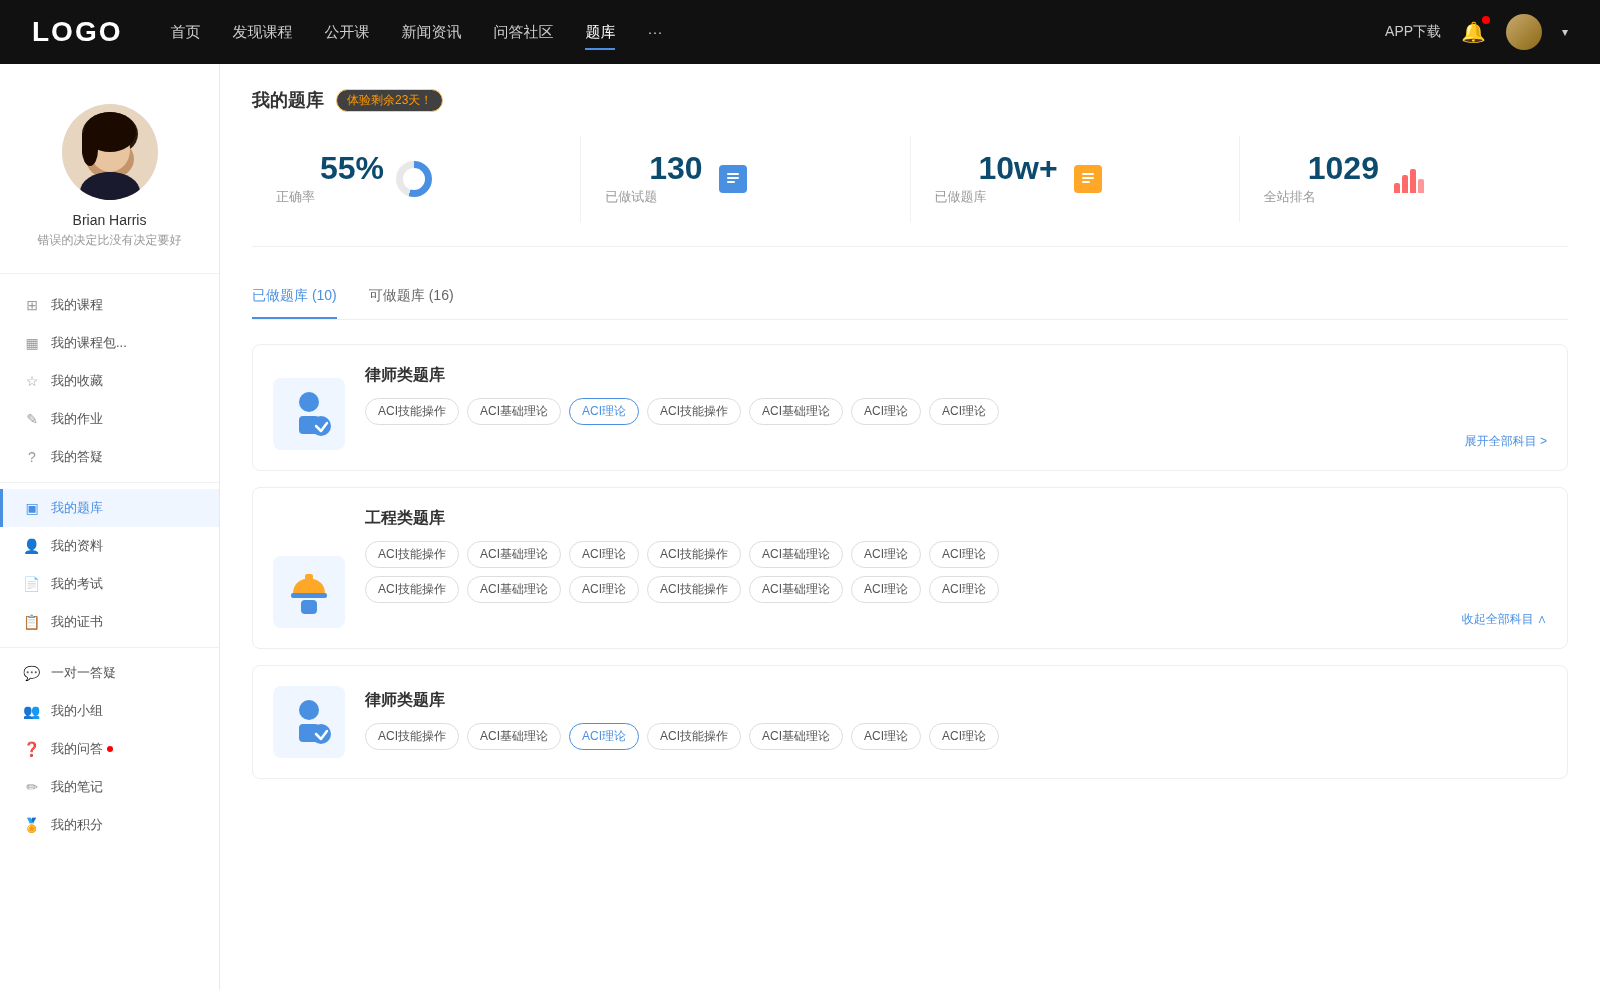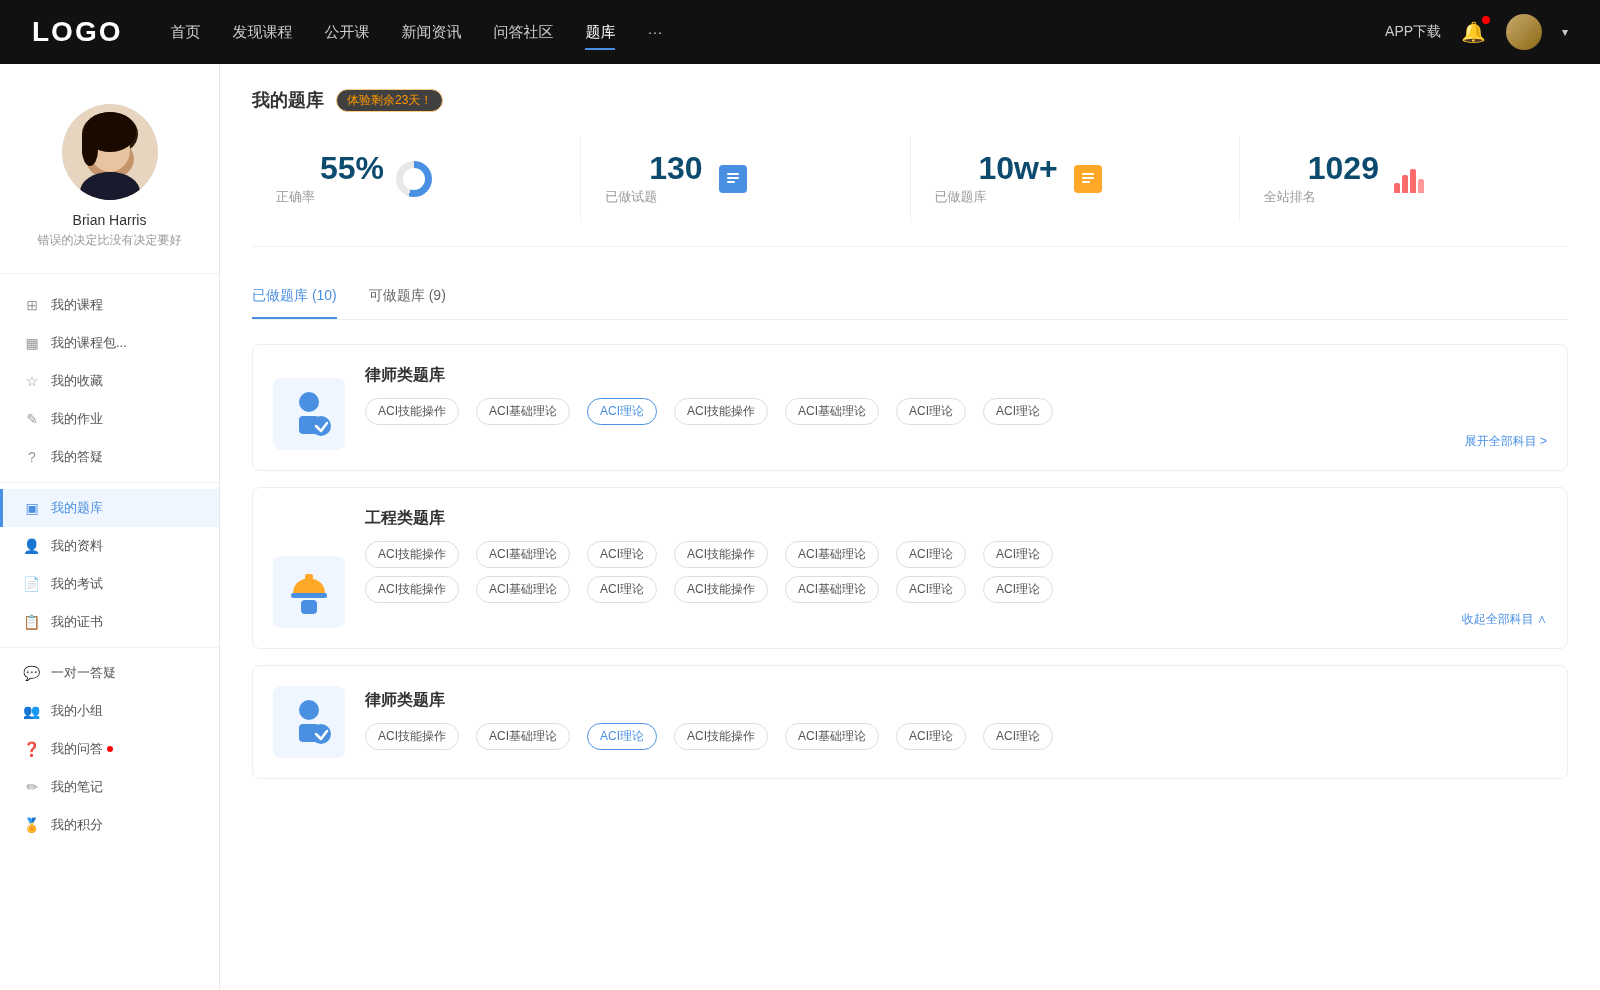--- a/index.html
+++ b/index.html
@@ -254,21 +254,21 @@
     }
     .qbank-content { flex: 1; }
     .qbank-title {
       font-size: 16px;
       font-weight: 600;
       margin-bottom: 12px;
     }
     .tags-row {
       display: flex;
       flex-wrap: wrap;
-      gap: 17px;
+      gap: 8px;
       margin-bottom: 8px;
     }
     .tag {
       font-size: 12px;
       padding: 4px 12px;
       border-radius: 14px;
       border: 1px solid #ddd;
       color: #555;
       cursor: pointer;
       background: white;
@@ -504,21 +504,21 @@
             <div class="bar" style="height:18px"></div>
             <div class="bar" style="height:24px"></div>
             <div class="bar" style="height:14px; background:#ff9898"></div>
           </div>
         </div>
       </div>
     </div>
 
     <div class="tab-bar">
       <div class="tab-item active">已做题库 (10)</div>
-      <div class="tab-item">可做题库 (9)</div>
+      <div class="tab-item">可做题库 (16)</div>
     </div>
 
     <div class="qbank-section">
       <div class="qbank-icon-wrap">
         <svg width="52" height="52" viewBox="0 0 52 52">
           <circle cx="26" cy="14" r="10" fill="#4a90e2"></circle>
           <rect x="16" y="28" width="20" height="18" rx="4" fill="#4a90e2"></rect>
           <circle cx="38" cy="38" r="10" fill="#4a90e2"></circle>
           <path d="M33 38 L38 43 L44 35" stroke="white" stroke-width="2.5" fill="none" stroke-linecap="round" stroke-linejoin="round"></path>
         </svg>

